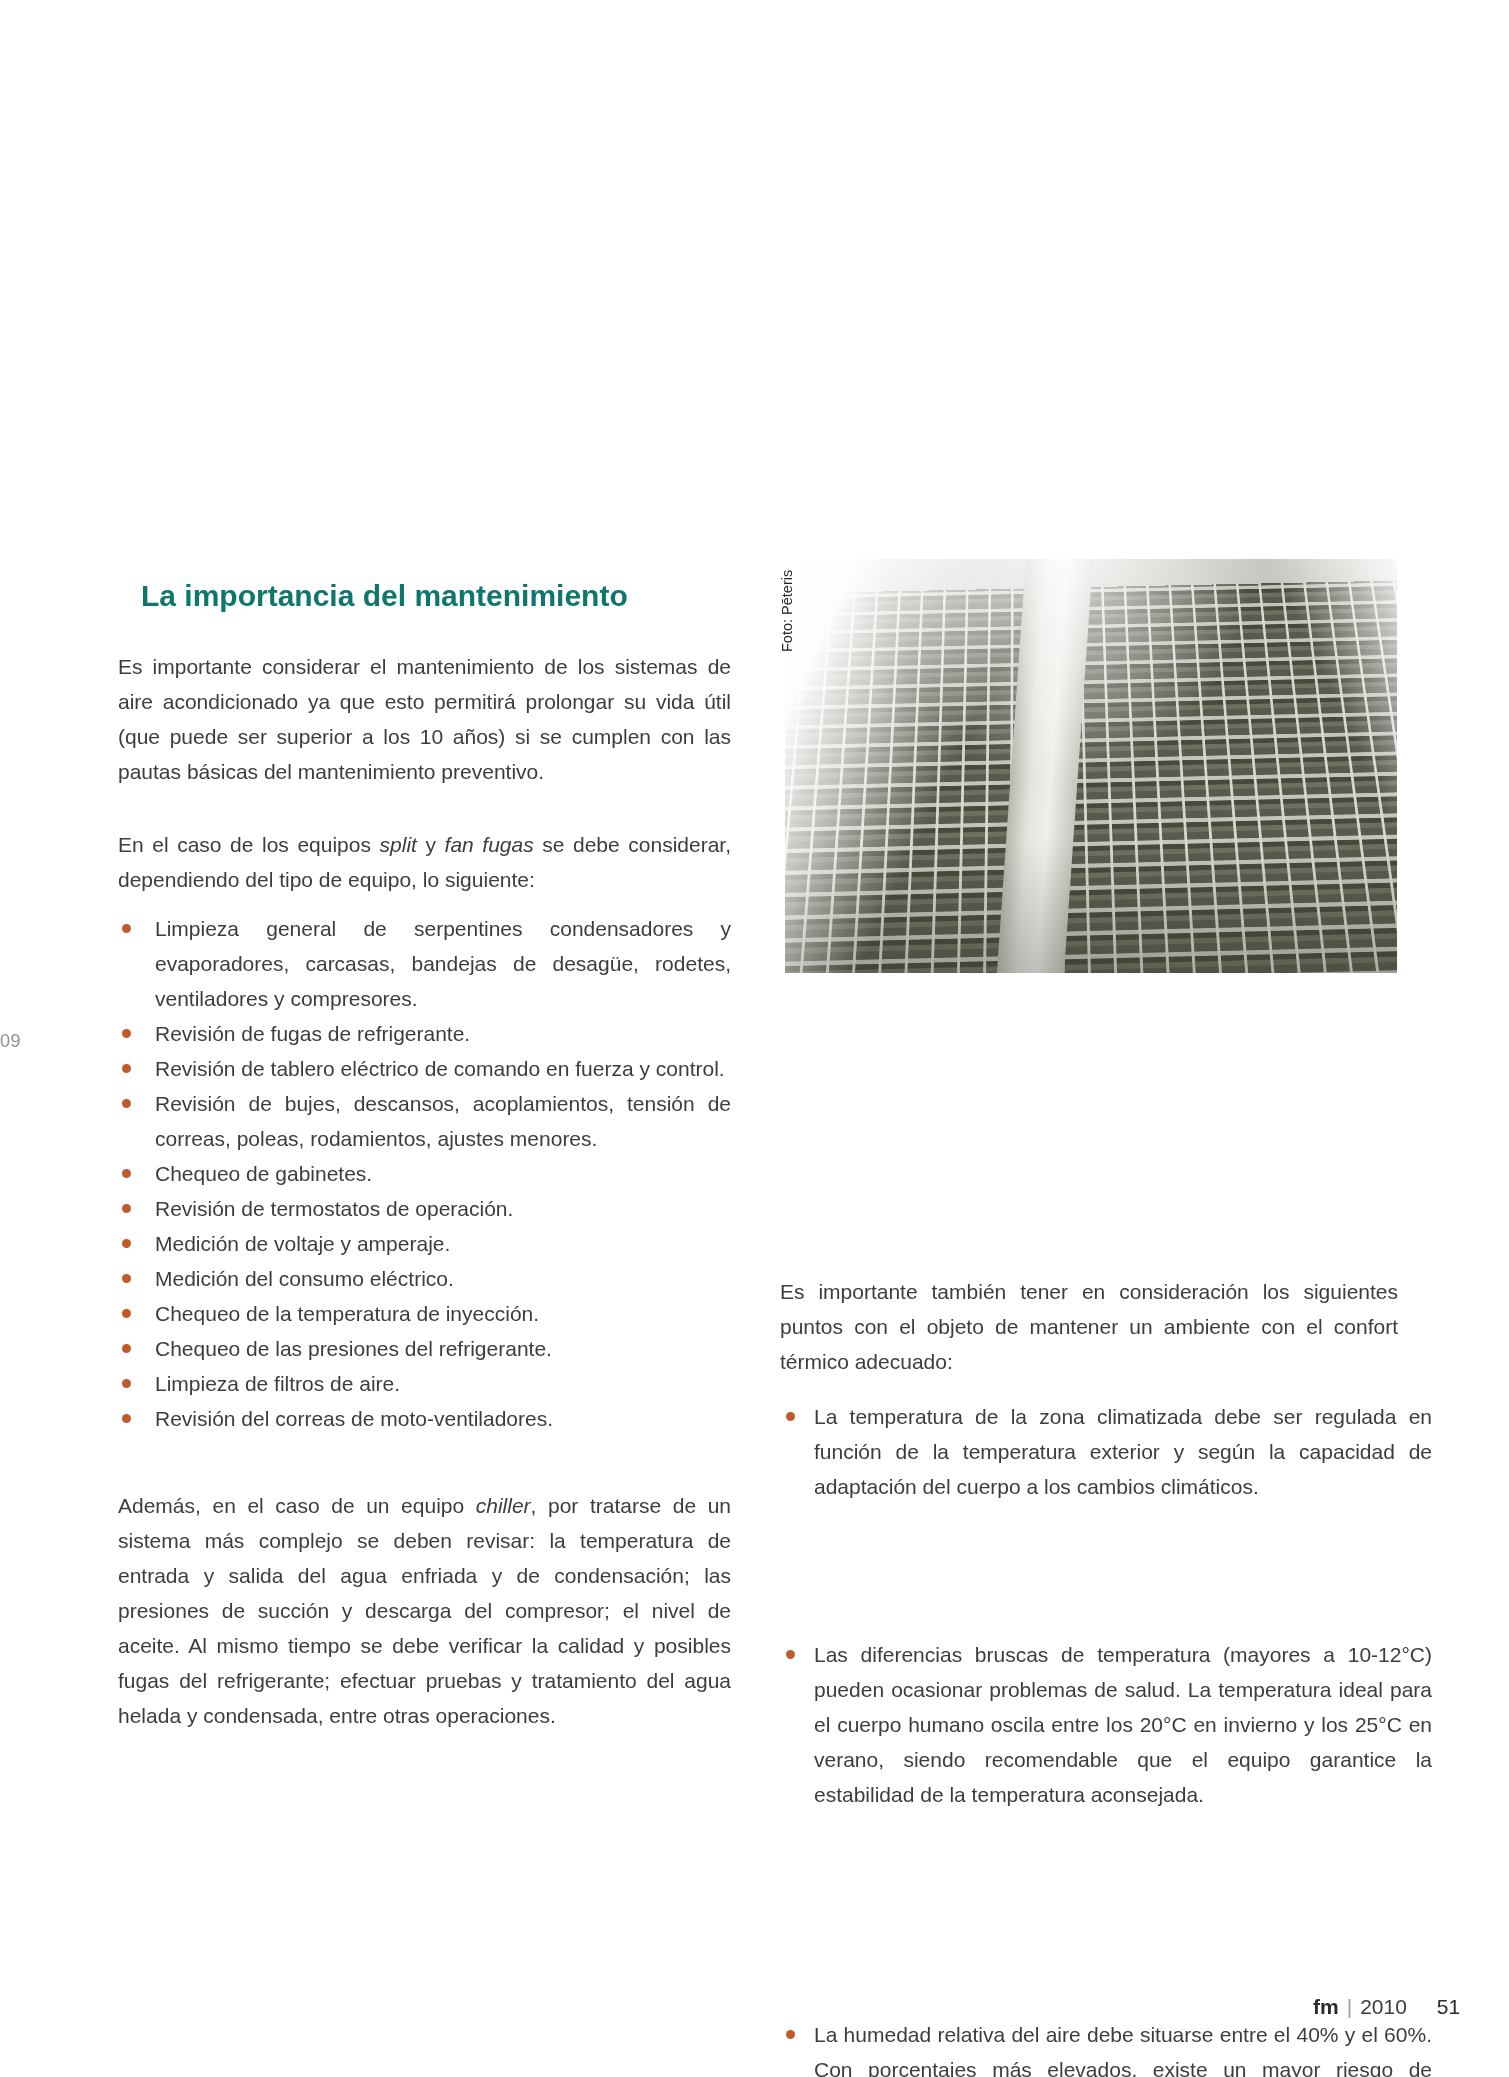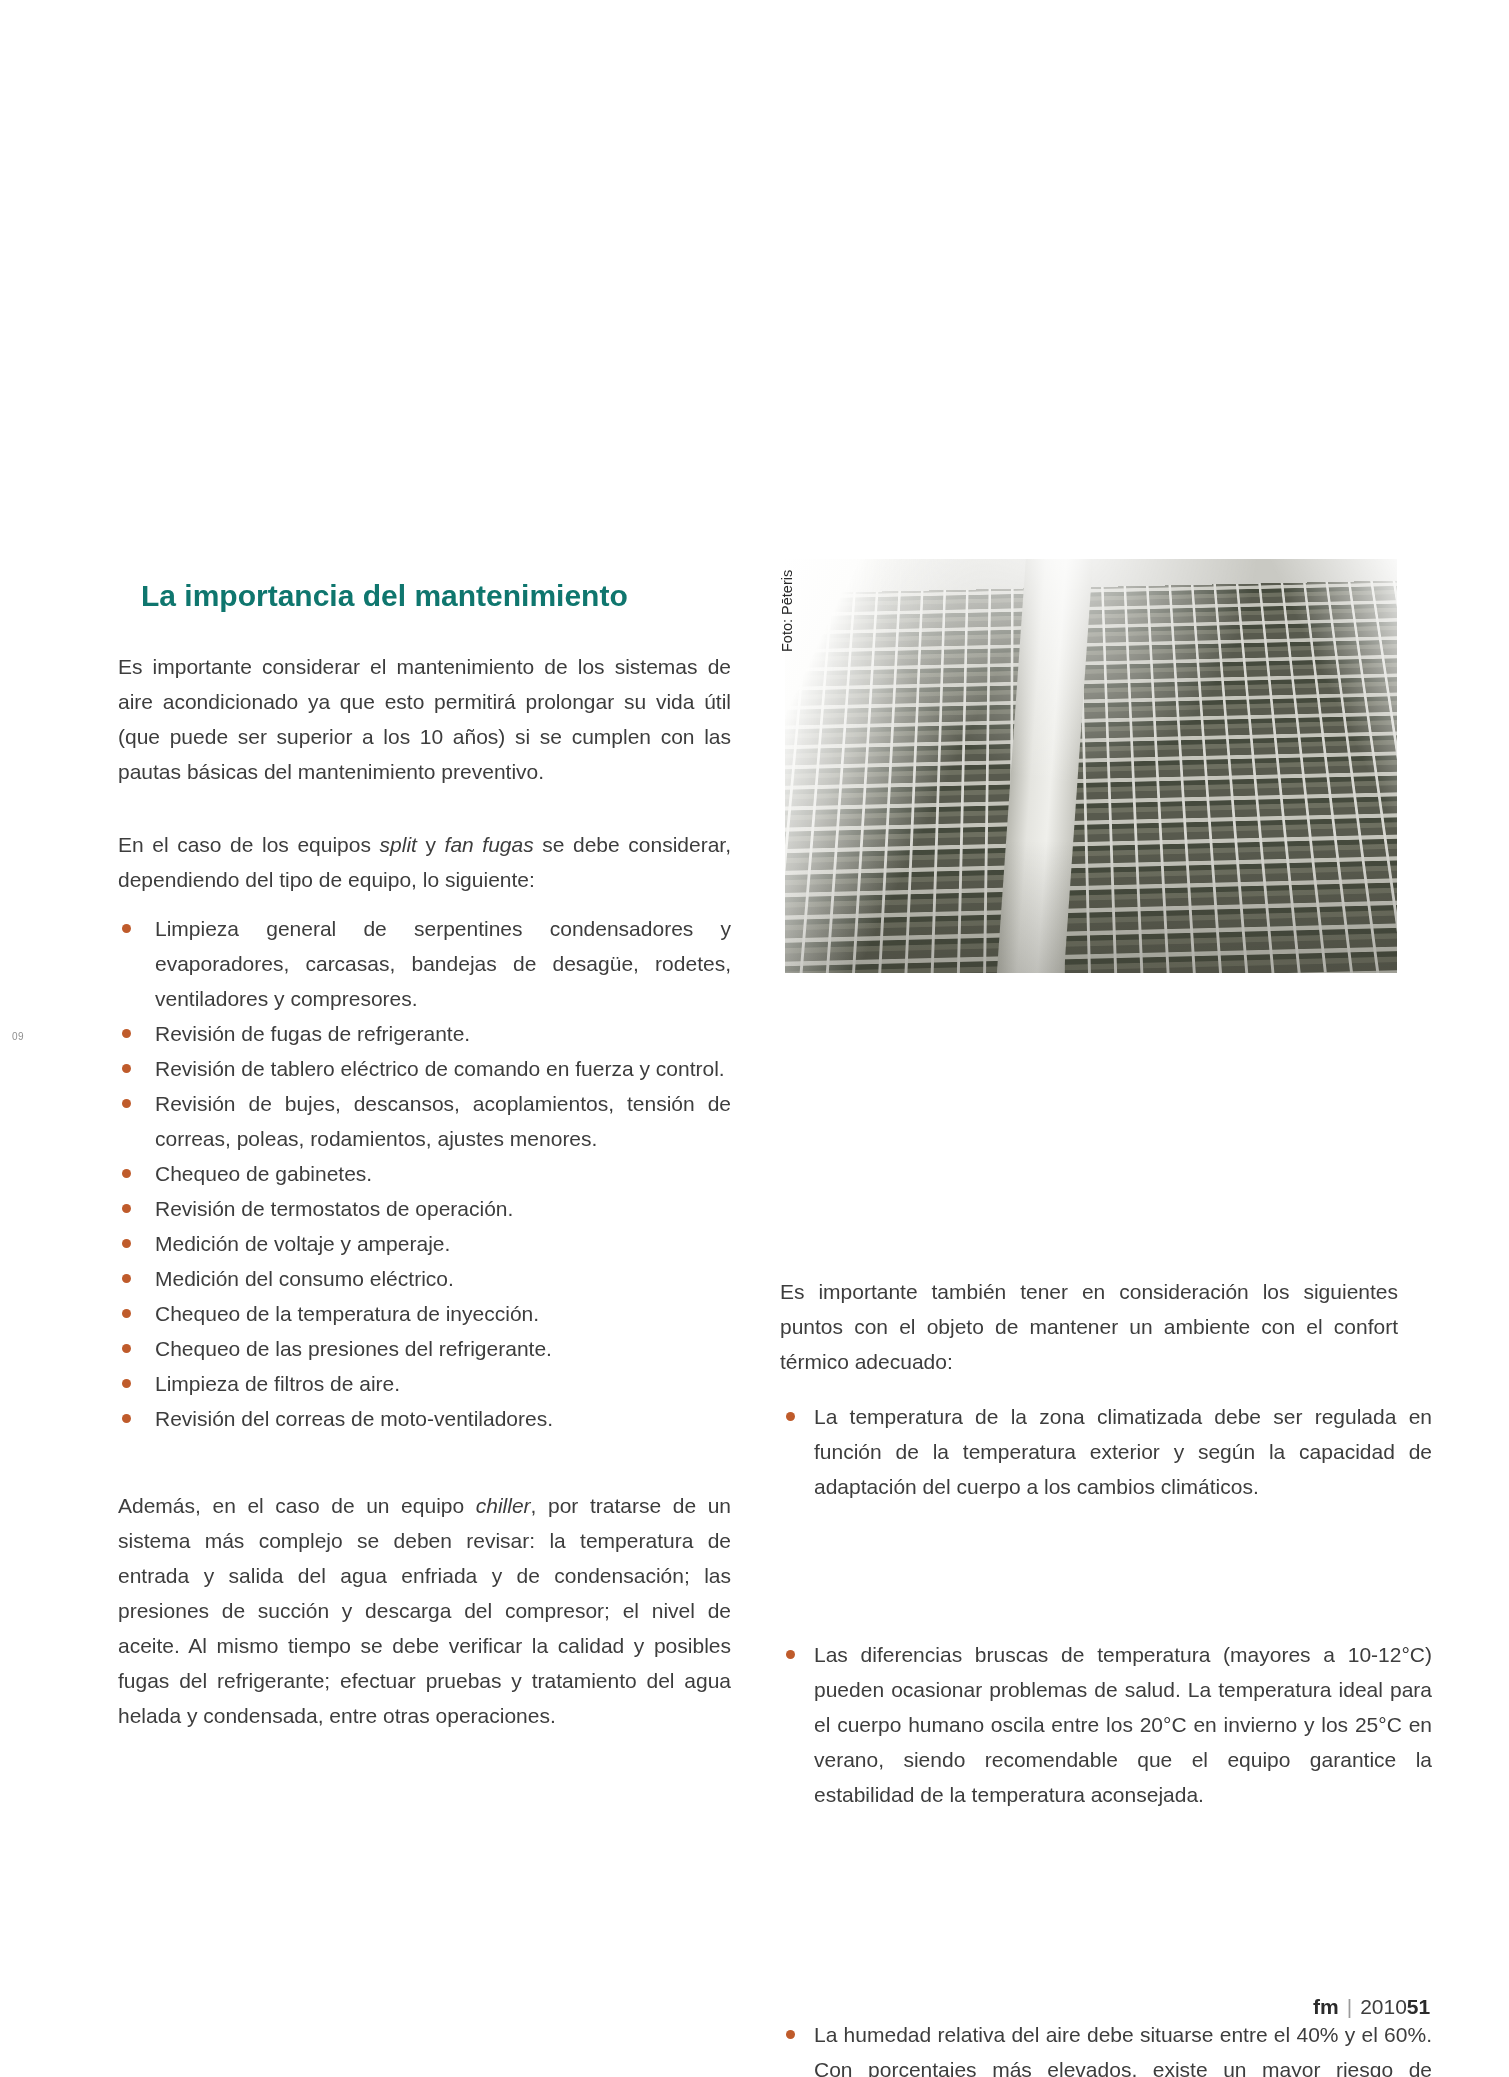--- a/index.html
+++ b/index.html
@@ -96,36 +96,36 @@
     transform: rotate(-90deg);
     transform-origin: left top;
     font-size: 14.5px;
     color: #2a2a2a;
     white-space: nowrap;
   }
 
   
   .margin-note {
     position: absolute;
-    left: 12px; top: 1031px;
-    font-size: 10px;
+    left: 0; top: 1031px;
+    font-size: 18px;
     color: #8f8f8f;
     letter-spacing: 0.5px;
   }
   .footer {
     position: absolute;
     left: 1313px; top: 1995px;
     font-size: 21px;
     color: #2b2b2b;
     white-space: nowrap;
   }
   .footer .mag { font-weight: bold; }
   .footer .sep { color: #9a9a9a; margin: 0 8px; font-weight: normal; }
   .footer .year { color: #3d3d3d; }
-  .footer .pageno { font-weight: bold; }
+  .footer .pageno { font-weight: normal; margin-left: 30px; }
 </style>
 </head>
 <body>
 
 <div class="page">
 
   <h1 class="headline">La importancia del mantenimiento</h1>
 
   <p class="tblock col-left" style="top:628px;">Es importante considerar el mantenimiento de los sistemas de aire acondicionado ya que esto permitirá prolongar su vida útil (que puede ser superior a los 10 años) si se cumplen con las pautas básicas del mantenimiento preventivo.</p>
 

